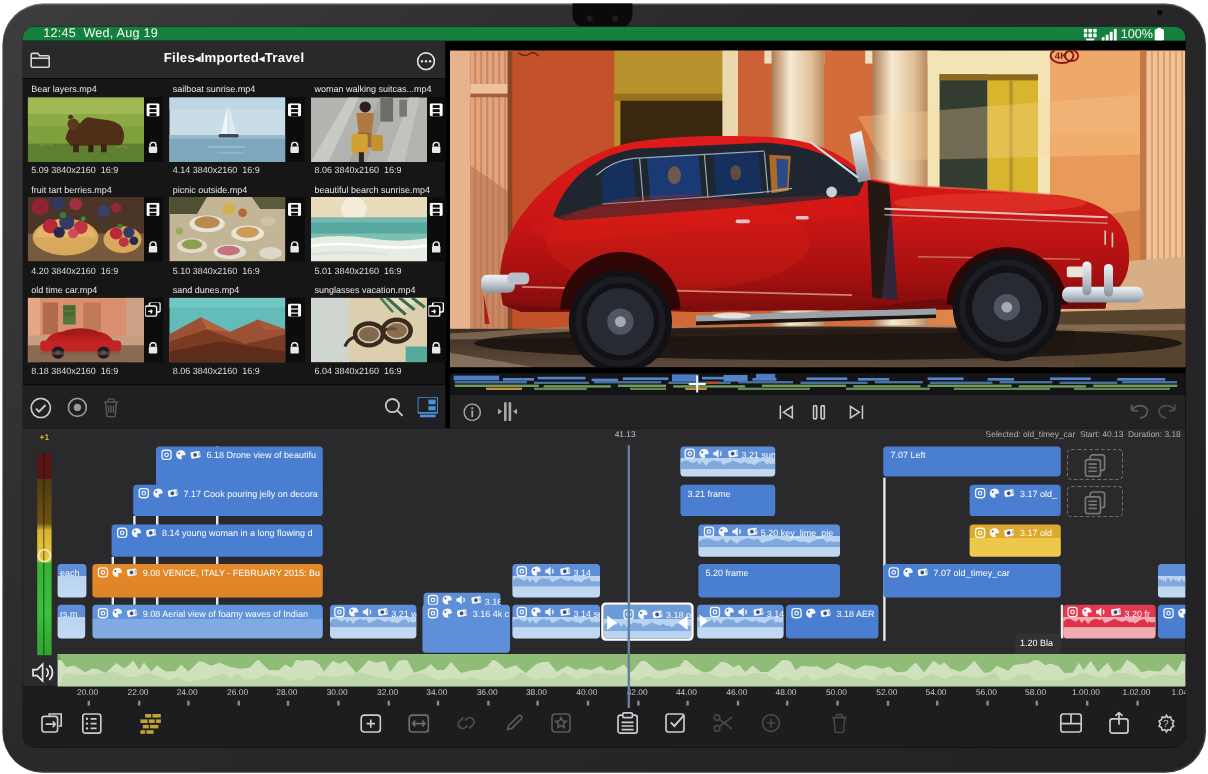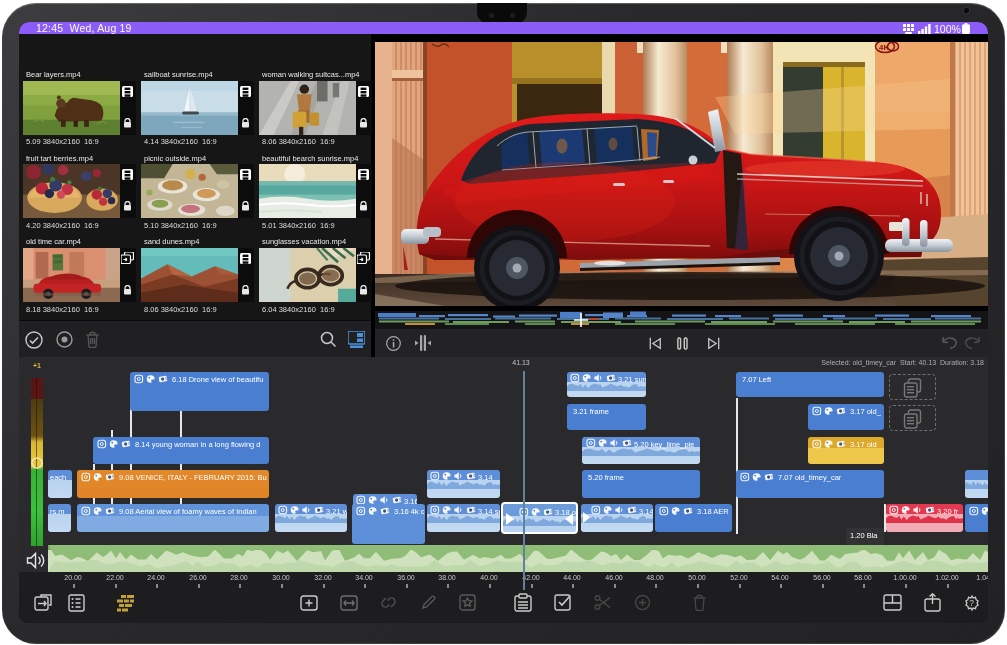--- a/index.html
+++ b/index.html
@@ -2,21 +2,21 @@
 <html><head><meta charset="utf-8"><style>
 html,body{margin:0;padding:0;width:1007px;height:645px;background:#fff;overflow:hidden}
 *{box-sizing:border-box}
 body{font-family:"Liberation Sans",sans-serif}
 .ab{position:absolute}
 #tablet{position:absolute;left:2px;top:3px;width:1003px;height:641px;border-radius:34px;
 background:linear-gradient(135deg,#3d3d3f,#29292b 40%,#222224);box-shadow:inset 0 1px 1px rgba(255,255,255,.25),inset -1px -1px 1px rgba(255,255,255,.12)}
 #campod{position:absolute;left:475px;top:0;width:50px;height:21px;border-radius:0 0 12px 12px;background:#0a0a0b}
 #screen{position:absolute;left:17px;top:19px;width:969px;height:601px;background:#000;border-radius:10px;overflow:hidden}
 
-#sb{position:absolute;left:0;top:0;width:969px;height:12px;background:#8b5cf6;color:#f0f0f0}
+#sb{position:absolute;left:0;top:0;width:969px;height:12px;background:#15803d;color:#f0f0f0}
 #sbt{position:absolute;left:17px;top:0px;font-size:10.5px;letter-spacing:.2px;color:#fafafa}
 
 #panel{position:absolute;left:0;top:12px;width:352px;height:323px;background:#161616}
 #phead{position:absolute;left:0;top:0;width:352px;height:32px;background:#29292b;border-bottom:1px solid #0a0a0a}
 #ptitle{position:absolute;left:0;top:9px;width:352px;text-align:center;font-size:11px;font-weight:bold;color:#fff;letter-spacing:.2px}
 #ptool{position:absolute;left:0;top:286px;width:352px;height:37px;background:#202022;border-top:1px solid #0a0a0a}
 .cellname{position:absolute;font-size:7.5px;color:#e8e8e8;white-space:nowrap}
 .cellcap{position:absolute;font-size:7.5px;color:#dedede;white-space:nowrap}
 .thumb{position:absolute;width:97px;height:54px;overflow:hidden}
 .strip{position:absolute;width:16px;height:54px;background:#0c0c0c}
@@ -70,20 +70,33 @@
           <rect x="6.8" y="2.5" width="2.4" height="7.5"></rect>
           <rect x="10.2" y="0" width="2.4" height="10"></rect>
         </svg>
     <div class="ab" style="left:915px;top:.5px;font-size:10.5px;color:#fafafa">100%</div>
     <svg class="ab" style="left:942.5px;top:1px" width="8" height="11" viewBox="0 0 8 11" fill="#fff">
           <rect x="2.5" y="0" width="3" height="1.5" rx=".5"></rect>
           <rect x="0" y="1.2" width="8" height="9.8" rx="1.5"></rect>
         </svg>
   </div>
   <div id="panel">
+    <div id="phead">
+      <svg class="ab" style="left:6px;top:9px" width="17" height="14" viewBox="0 0 17 14" fill="none" stroke="#d8d8d8" stroke-width="1.3">
+            <path d="M1,3.5 V12 a1,1 0 0 0 1,1 H15 a1,1 0 0 0 1,-1 V4.5 a1,1 0 0 0 -1,-1 H8 L6.5,1.5 H2 a1,1 0 0 0 -1,1 z"></path>
+            <path d="M1,5.5 H16"></path>
+          </svg>
+      <div id="ptitle">Files<span style="font-size:9px">◂</span>Imported<span style="font-size:9px">◂</span>Travel</div>
+      <svg class="ab" style="left:328px;top:9px" width="16" height="16" viewBox="0 0 16 16">
+            <circle cx="8" cy="8" r="7" fill="none" stroke="#e0e0e0" stroke-width="1.4"></circle>
+            <circle cx="4.6" cy="8" r="1" fill="#e0e0e0"></circle>
+            <circle cx="8" cy="8" r="1" fill="#e0e0e0"></circle>
+            <circle cx="11.4" cy="8" r="1" fill="#e0e0e0"></circle>
+          </svg>
+    </div>
 
     <div class="cellname" style="left:7px;top:36px">Bear layers.mp4</div>
     <div class="thumb" style="left:4px;top:47px">
           <svg width="97" height="54" viewBox="0 0 92 53" preserveAspectRatio="none">
             <rect width="92" height="53" fill="#7fa03c"></rect>
             <rect y="0" width="92" height="14" fill="#a0b952"></rect>
             <rect y="14" width="92" height="10" fill="#8cab44"></rect>
             <rect y="38" width="92" height="15" fill="#5c8030"></rect>
             <path d="M30,34 q2,-12 12,-13 q4,-6 9,-4 l14,2 q10,2 11,10 q1,6 -2,10 l-40,1 z" fill="#4f3017"></path>
             <circle cx="36" cy="22" r="4.5" fill="#5a3a20"></circle>
@@ -702,20 +715,26 @@
       </div>
   <div class="clip cb" style="left:717px;top:350px;width:148px;height:25px">
         <span class="ct" style="left:6px">7.07 Left</span>
       </div>
   <div class="ab" style="left:870px;top:352px;width:47px;height:26px;border:1px dashed #6e6e6e;border-radius:4px">
         <svg class="ab" style="left:13px;top:3px" width="20" height="20" viewBox="0 0 20 20">
           <use href="#cpy"></use>
         </svg>
       </div>
 
+  <div class="clip cb" style="left:92px;top:382px;width:158px;height:26px">
+        <svg class="ci" width="34" height="10" viewBox="0 0 34 10" style="left:4px;top:2px">
+          <use href="#i3"></use>
+        </svg>
+        <span class="ct" style="left:42px">7.17 Cook pouring jelly on decora</span>
+      </div>
   <div class="clip cb" style="left:548px;top:382px;width:79px;height:26px">
         <span class="ct" style="left:6px">3.21 frame</span>
       </div>
   <div class="clip cb" style="left:789px;top:382px;width:76px;height:26px">
         <svg class="ci" width="34" height="10" viewBox="0 0 34 10" style="left:4px;top:2px">
           <use href="#i3"></use>
         </svg>
         <span class="ct" style="left:42px">3.17 old_</span>
       </div>
   <div class="ab" style="left:870px;top:383px;width:47px;height:26px;border:1px dashed #6e6e6e;border-radius:4px">

